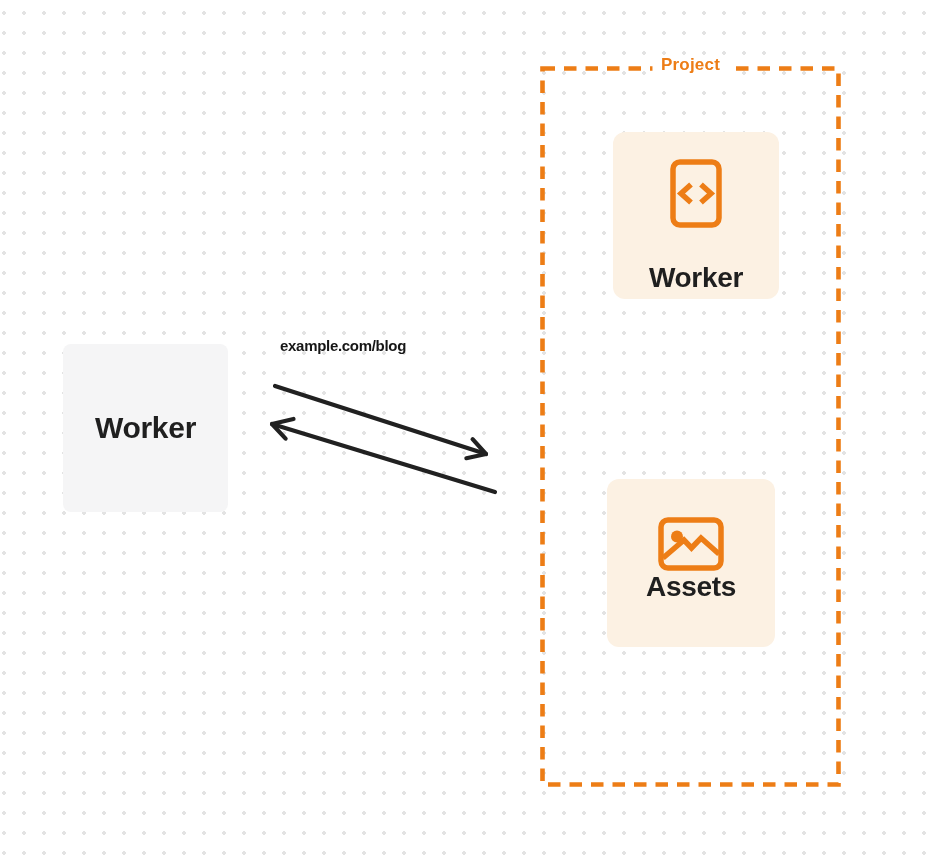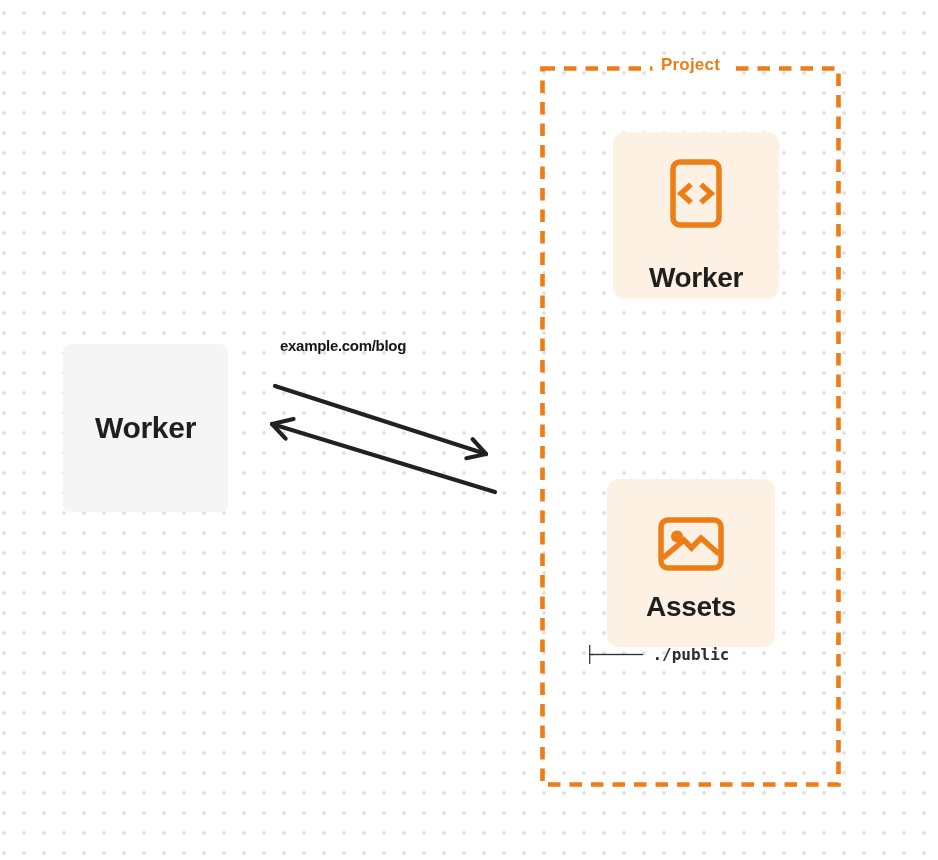--- a/index.html
+++ b/index.html
@@ -65,21 +65,21 @@
     background:var(--card-bg);
     border-radius:12px;
     display:flex;flex-direction:column;align-items:center;
   }
   .worker-card{left:73px;top:66px;width:166px;height:167px;padding-top:27px;}
   .assets-card{left:67px;top:413px;width:168px;height:168px;padding-top:38px;}
   .card .card-label{
     font-size:28px;font-weight:bold;color:var(--text-dark);letter-spacing:-0.3px;
   }
   .worker-card .card-label{margin-top:34px;}
-  .assets-card .card-label{margin-top:20px;}
+  .assets-card .card-label{}
   .icon-stroke{stroke:var(--accent);fill:none;stroke-width:5.5;}
   .icon-fill{fill:var(--accent);}
   
   .file-tree{
     position:absolute;left:45px;top:578px;
     font-family:"DejaVu Sans Mono","Liberation Mono",monospace;
     font-size:16px;line-height:21px;font-weight:bold;
     color:var(--tree-text);
   }
   .tree-line{white-space:pre;}
@@ -124,17 +124,16 @@
     <div class="card assets-card">
       <svg width="66" height="54" viewBox="0 0 66 54">
         <rect class="icon-stroke" x="3" y="3" width="60" height="48" rx="7"></rect>
         <circle class="icon-fill" cx="19" cy="19.5" r="6"></circle>
         <path class="icon-stroke" d="M5,41 L26,23 L33.5,31 L43,21 L61,37"></path>
       </svg>
       <div class="card-label">Assets</div>
     </div>
 
     <div class="file-tree">
-      <div class="tree-line">├───── ./public</div>
     </div>
   </div>
 
 </div>
 
 </body></html>

